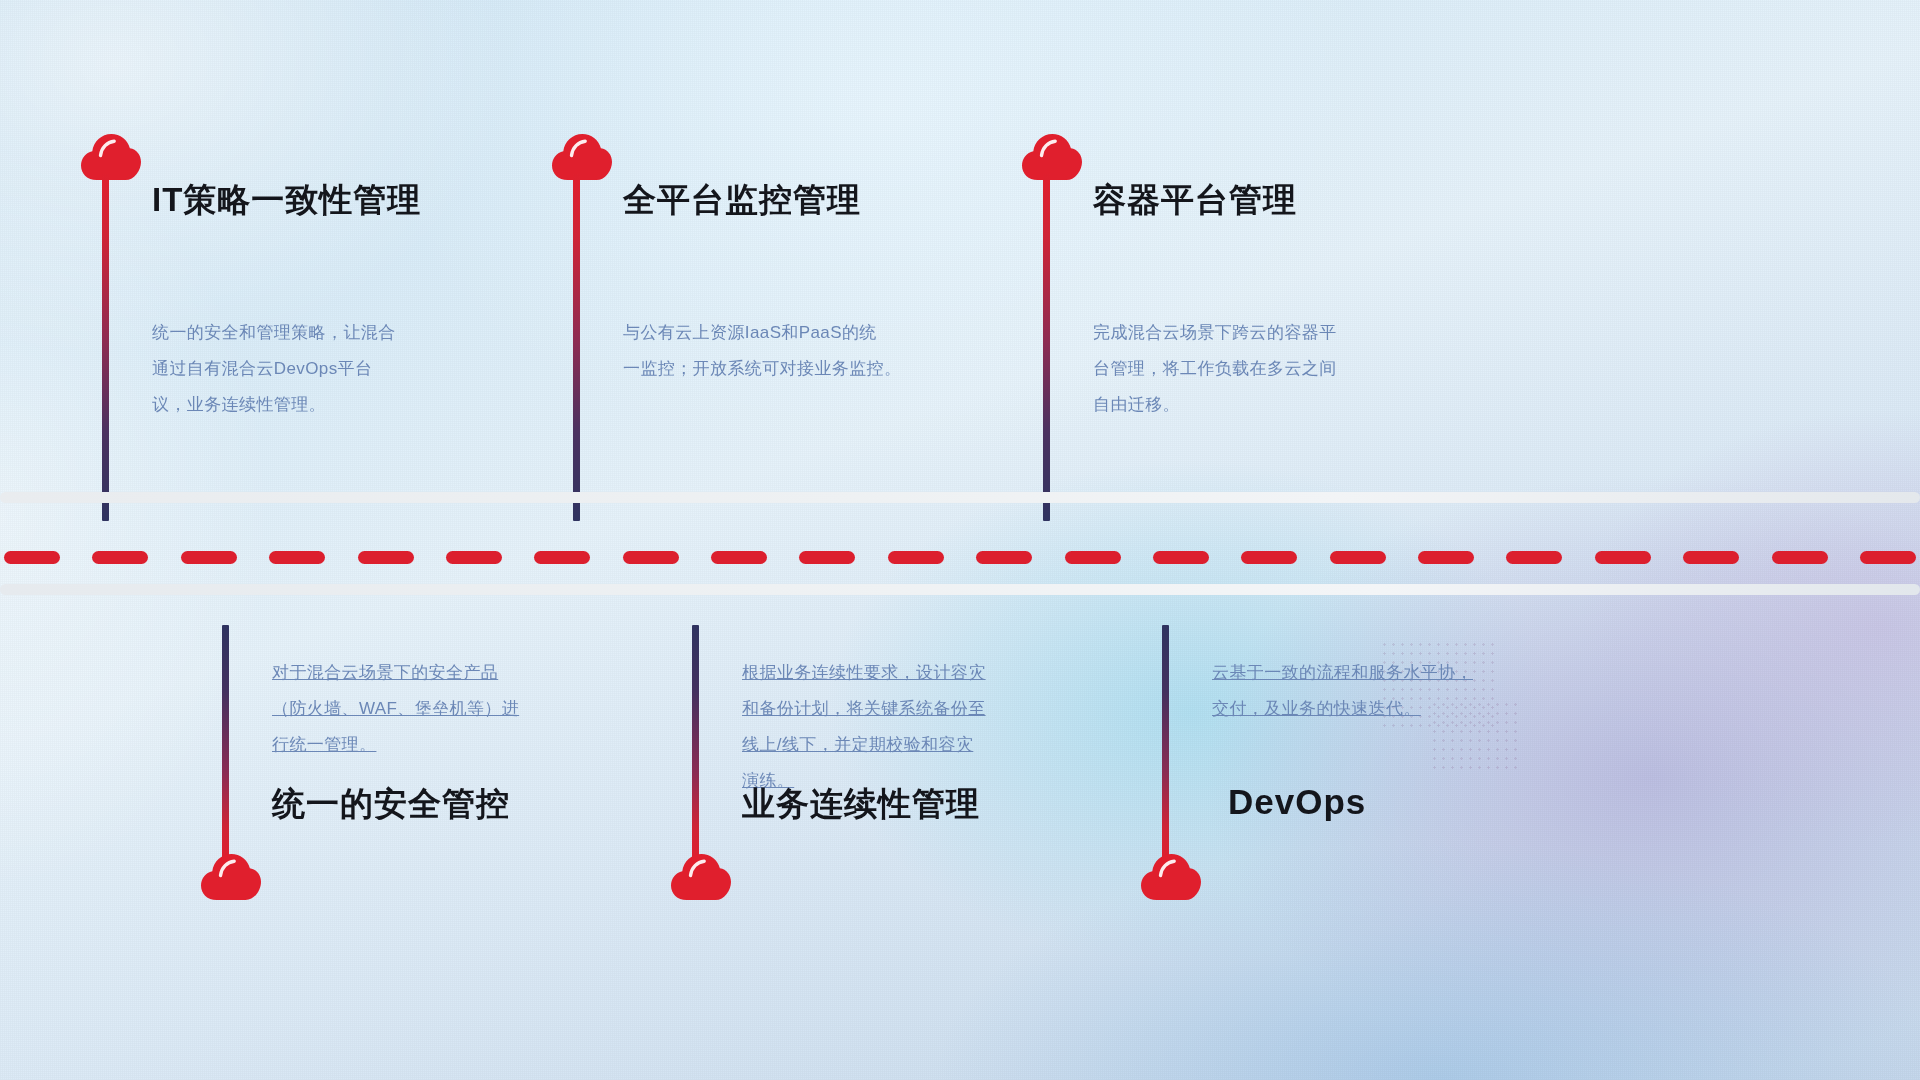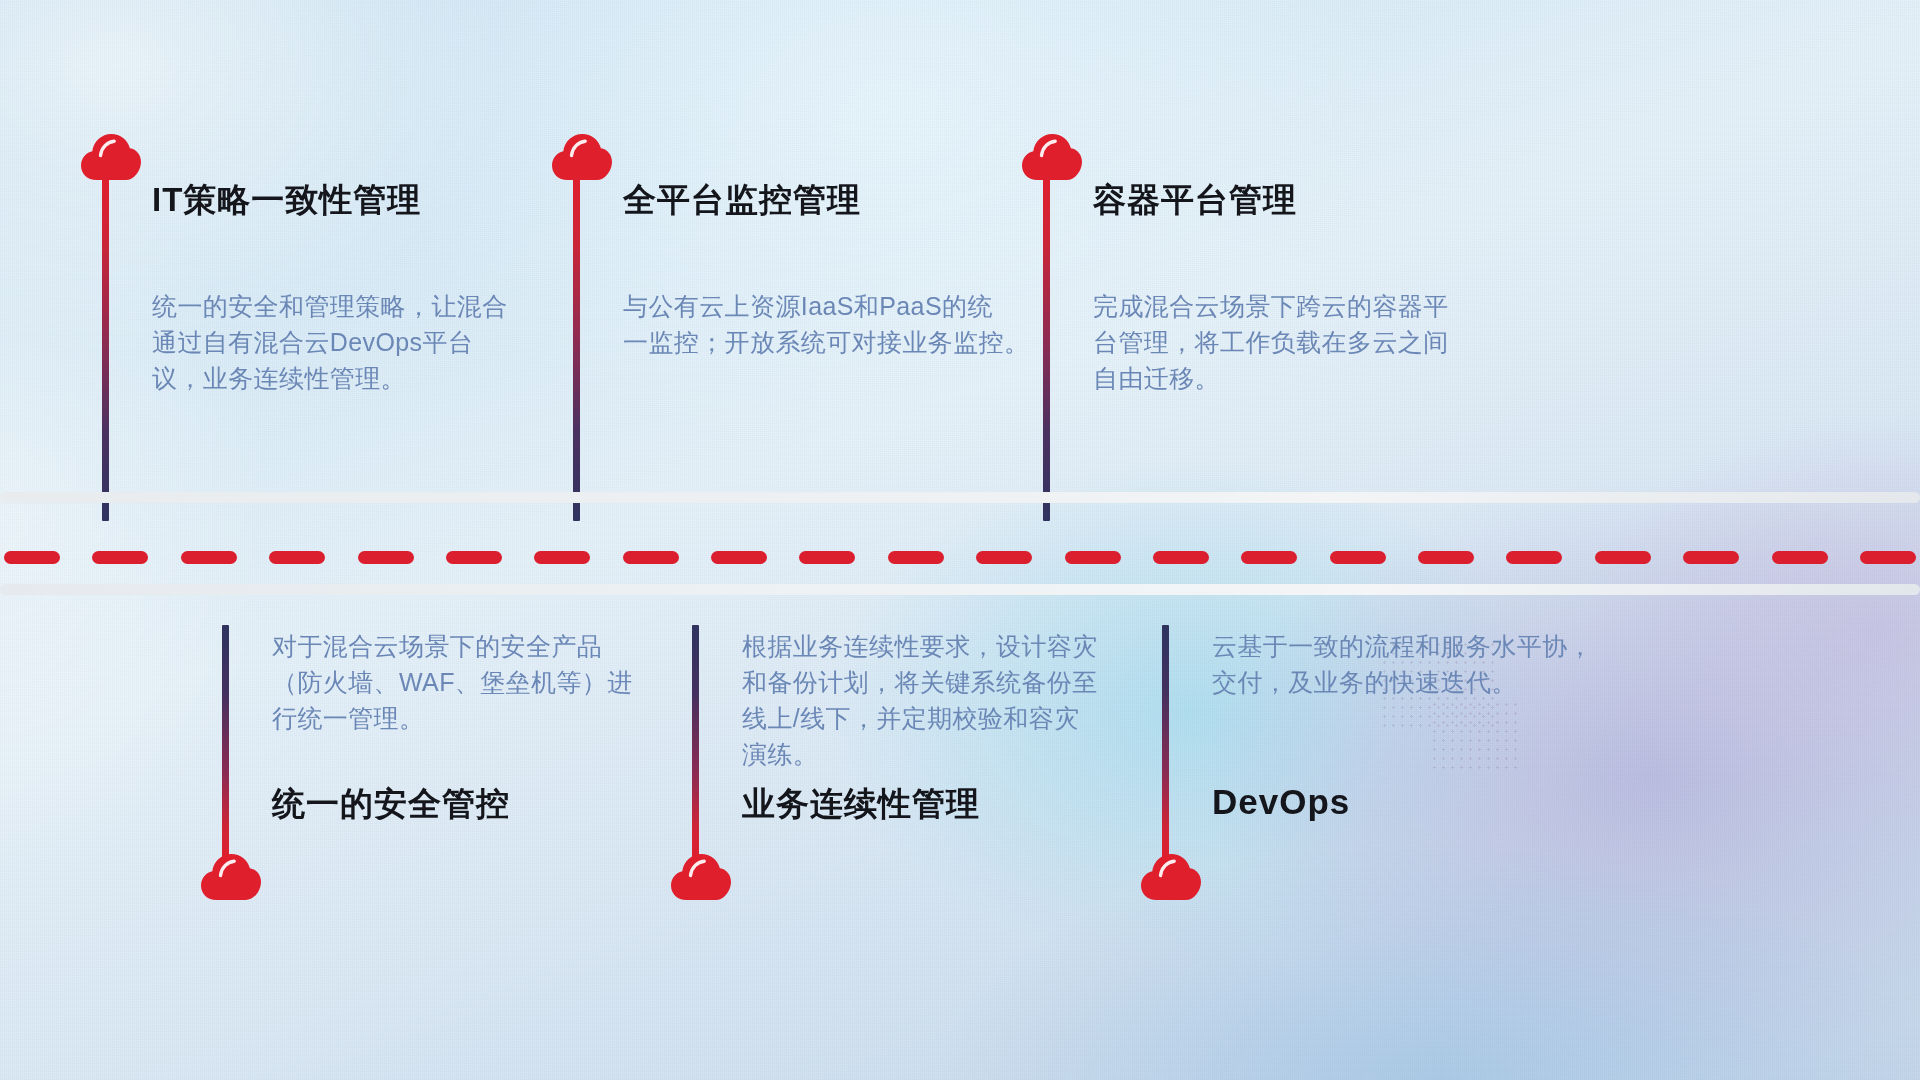--- a/index.html
+++ b/index.html
@@ -63,34 +63,34 @@
   
   .cloud { position:relative; width:62px; height:48px; }
   .cloud svg { display:block; width:62px; height:48px; }
 
   
   .stem { width:7px; border-radius:1px; }
   .stem-down { background:linear-gradient(180deg,#e01f2d 0%,#cf2436 18%,#8e2b52 48%,#4b3160 74%,#2f3360 100%); }
   .stem-up   { background:linear-gradient(180deg,#2f3360 0%,#43305f 28%,#8a2b53 62%,#cf2436 85%,#e01f2d 100%); }
 
   .title { font-size:33px; font-weight:700; color:#14161c; letter-spacing:1px; white-space:nowrap; }
-  .title-latin { font-size:35px; }
-
-  .body-text { font-size:25px; line-height:36px; color:#6b87b6; letter-spacing:.4px; width:380px; }
+  .title-latin { font-size:35px;margin-left:16px; }
+
+  .body-text { font-size:17px; line-height:36px; color:#6b87b6; letter-spacing:.4px; width:380px;margin-top:27px; }
   .body-text .ln { display:block; white-space:nowrap; }
 
   
   .top-col .cloud { position:absolute; top:0; left:0; }
   .top-col .stem  { position:absolute; top:40px; left:22px; height:348px; }
   .top-col .title { position:absolute; top:45px; left:72px; }
   .top-col .body-text { position:absolute; top:155px; left:72px; }
 
   
   .bot-col .stem  { position:absolute; top:0px; left:22px; height:238px; }
-  .bot-col .body-text { position:absolute; top:3px; left:72px; }
+  .bot-col .body-text { position:absolute; top:3px; left:72px;text-decoration:underline; }
   .bot-col .title { position:absolute; top:157px; left:72px; }
   .bot-col .cloud { position:absolute; top:228px; left:0; }
 </style>
 </head>
 <body>
 
 <div class="bg bg-base"></div>
 <div class="bg bg-white-l"></div>
 <div class="bg bg-glow-tl"></div>
 <div class="bg bg-glow-tm"></div>

